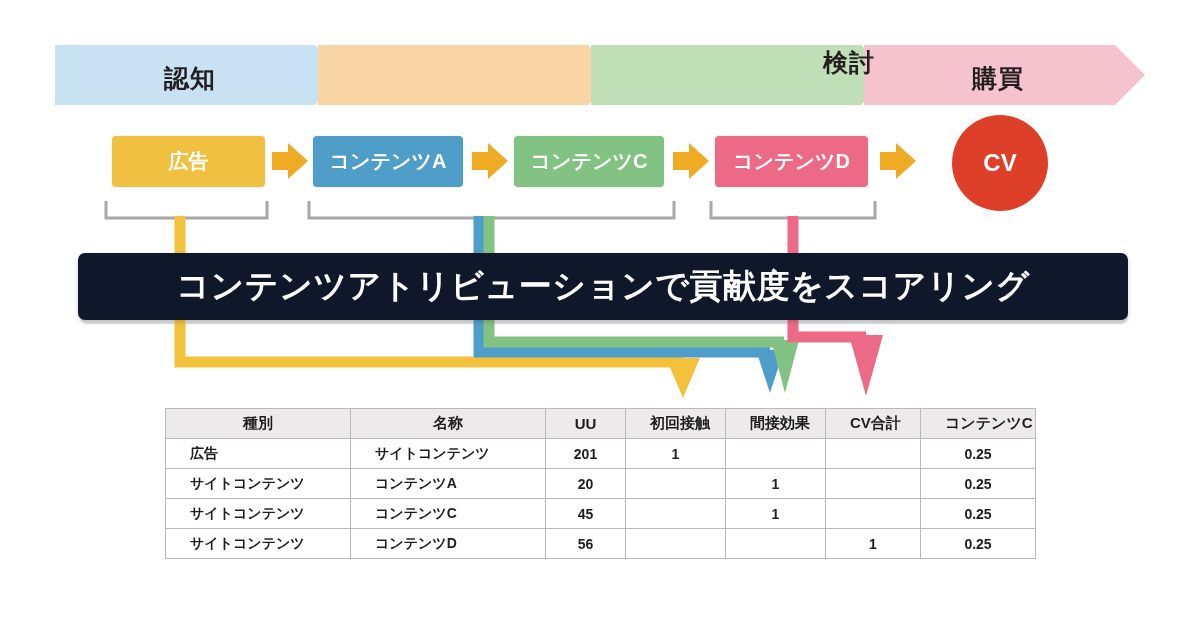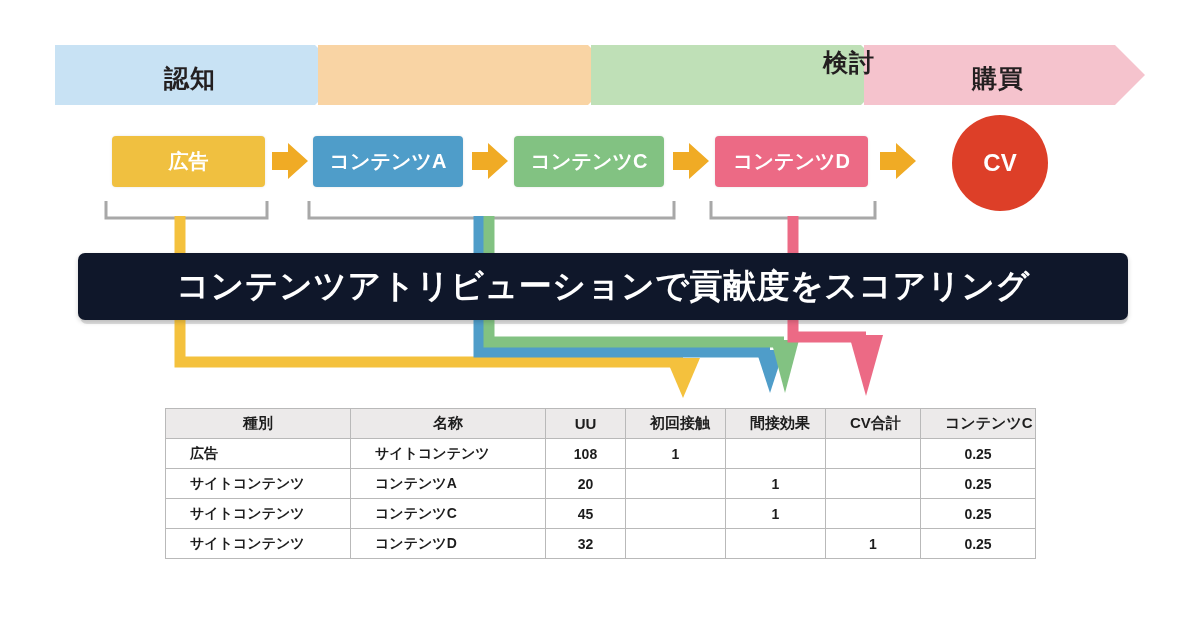--- a/index.html
+++ b/index.html
@@ -172,21 +172,21 @@
         <th>初回接触</th>
         <th>間接効果</th>
         <th>CV合計</th>
         <th>コンテンツC</th>
       </tr>
     </thead>
     <tbody>
       <tr>
         <td class="left">広告</td>
         <td class="left">サイトコンテンツ</td>
-        <td class="center">108</td>
+        <td class="center">201</td>
         <td class="center">1</td>
         <td class="center"></td>
         <td class="center"></td>
         <td class="center">0.25</td>
       </tr>
       <tr>
         <td class="left">サイトコンテンツ</td>
         <td class="left">コンテンツA</td>
         <td class="center">20</td>
         <td class="center"></td>
@@ -199,21 +199,21 @@
         <td class="left">コンテンツC</td>
         <td class="center">45</td>
         <td class="center"></td>
         <td class="center">1</td>
         <td class="center"></td>
         <td class="center">0.25</td>
       </tr>
       <tr>
         <td class="left">サイトコンテンツ</td>
         <td class="left">コンテンツD</td>
-        <td class="center">32</td>
+        <td class="center">56</td>
         <td class="center"></td>
         <td class="center"></td>
         <td class="center">1</td>
         <td class="center">0.25</td>
       </tr>
     </tbody>
   </table>
 
 </div>
 

